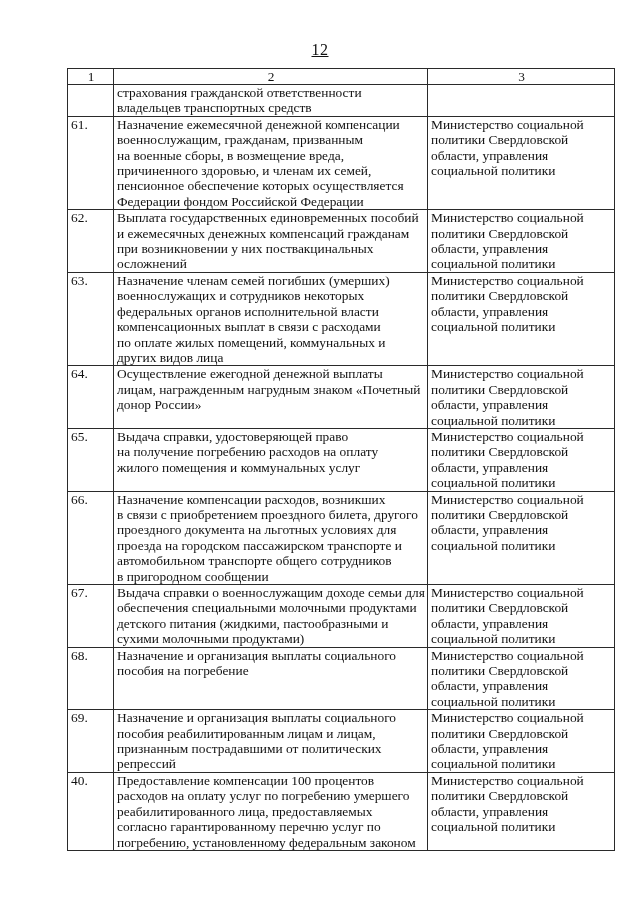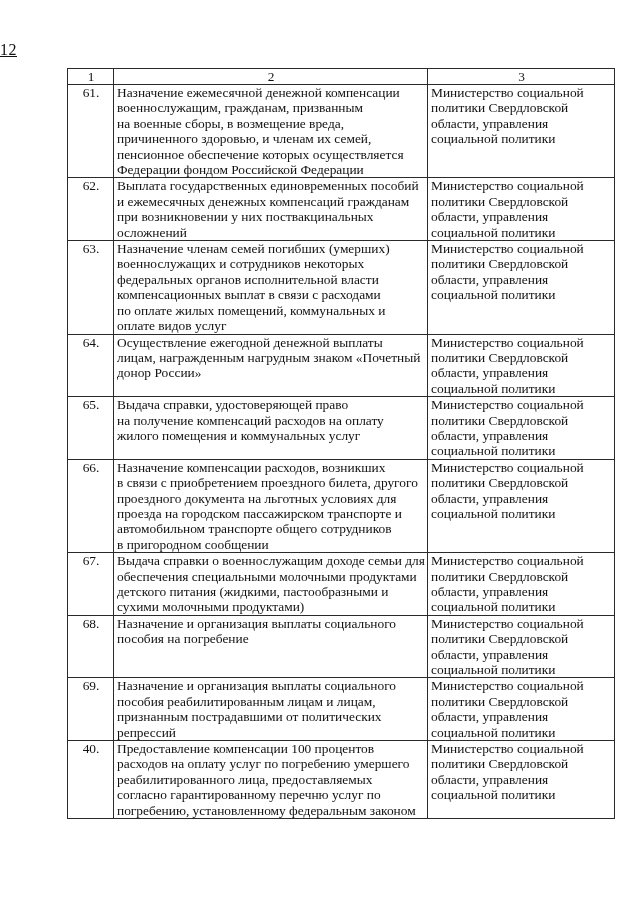--- a/index.html
+++ b/index.html
@@ -1,44 +1,52 @@
 <!DOCTYPE html>
 <html><head>
 <meta charset="utf-8">
 <style>
   html, body { margin:0; padding:0; background:#ffffff; }
   body { width:640px; height:905px; position:relative; overflow:hidden;
          font-family:"Liberation Serif", "DejaVu Serif", serif; color:#111; }
-  .page-num { position:absolute; top:41px; left:0; width:640px; text-align:left;
+  .page-num { position:absolute; top:41px; left:0; width:640px; text-align:center;
               font-size:16px; letter-spacing:0.5px;text-decoration:underline; }
   table.doc { position:absolute; left:67px; top:68px; width:547px;
               border-collapse:collapse; table-layout:fixed; font-size:13.4px; line-height:15.4px; }
   table.doc td { border:1.2px solid #2a2a2a; vertical-align:top; padding:0 2px 0 3px; }
   col.c1 { width:46px; } col.c2 { width:314px; } col.c3 { width:187px; }
   .hdr td { text-align:center; height:15px; line-height:15px; padding-top:0; }
-  td.num { text-align:center; padding-left:0; padding-right:6px; }
+  td.num { text-align:left; padding-left:0; padding-right:6px; }
   .line { display:block; white-space:nowrap; }
 </style>
 </head>
 <body>
 
 <div class="page-num">12</div>
 
 <table class="doc">
   <colgroup>
       <col class="c1">
       <col class="c2">
       <col class="c3">
     </colgroup>
   <tbody id="tbody">
     <tr class="hdr">
       <td>1</td>
       <td>2</td>
       <td>3</td>
     </tr>
+  <tr>
+        <td class="num"></td>
+        <td>
+          <span class="line">страхования гражданской ответственности</span>
+          <span class="line">владельцев транспортных средств</span>
+        </td>
+        <td></td>
+      </tr>
       <tr>
         <td class="num">61.</td>
         <td>
           <span class="line">Назначение ежемесячной денежной компенсации</span>
           <span class="line">военнослужащим, гражданам, призванным</span>
           <span class="line">на военные сборы, в возмещение вреда,</span>
           <span class="line">причиненного здоровью, и членам их семей,</span>
           <span class="line">пенсионное обеспечение которых осуществляется</span>
           <span class="line">Федерации фондом Российской Федерации</span>
         </td>
@@ -65,21 +73,21 @@
         </td>
       </tr>
       <tr>
         <td class="num">63.</td>
         <td>
           <span class="line">Назначение членам семей погибших (умерших)</span>
           <span class="line">военнослужащих и сотрудников некоторых</span>
           <span class="line">федеральных органов исполнительной власти</span>
           <span class="line">компенсационных выплат в связи с расходами</span>
           <span class="line">по оплате жилых помещений, коммунальных и</span>
-          <span class="line">оплате видов услуг</span>
+          <span class="line">других видов лица</span>
         </td>
         <td>
           <span class="line">Министерство социальной</span>
           <span class="line">политики Свердловской</span>
           <span class="line">области, управления</span>
           <span class="line">социальной политики</span>
         </td>
       </tr>
       <tr>
         <td class="num">64.</td>
@@ -92,21 +100,21 @@
           <span class="line">Министерство социальной</span>
           <span class="line">политики Свердловской</span>
           <span class="line">области, управления</span>
           <span class="line">социальной политики</span>
         </td>
       </tr>
       <tr>
         <td class="num">65.</td>
         <td>
           <span class="line">Выдача справки, удостоверяющей право</span>
-          <span class="line">на получение компенсаций расходов на оплату</span>
+          <span class="line">на получение погребению расходов на оплату</span>
           <span class="line">жилого помещения и коммунальных услуг</span>
         </td>
         <td>
           <span class="line">Министерство социальной</span>
           <span class="line">политики Свердловской</span>
           <span class="line">области, управления</span>
           <span class="line">социальной политики</span>
         </td>
       </tr>
       <tr>

